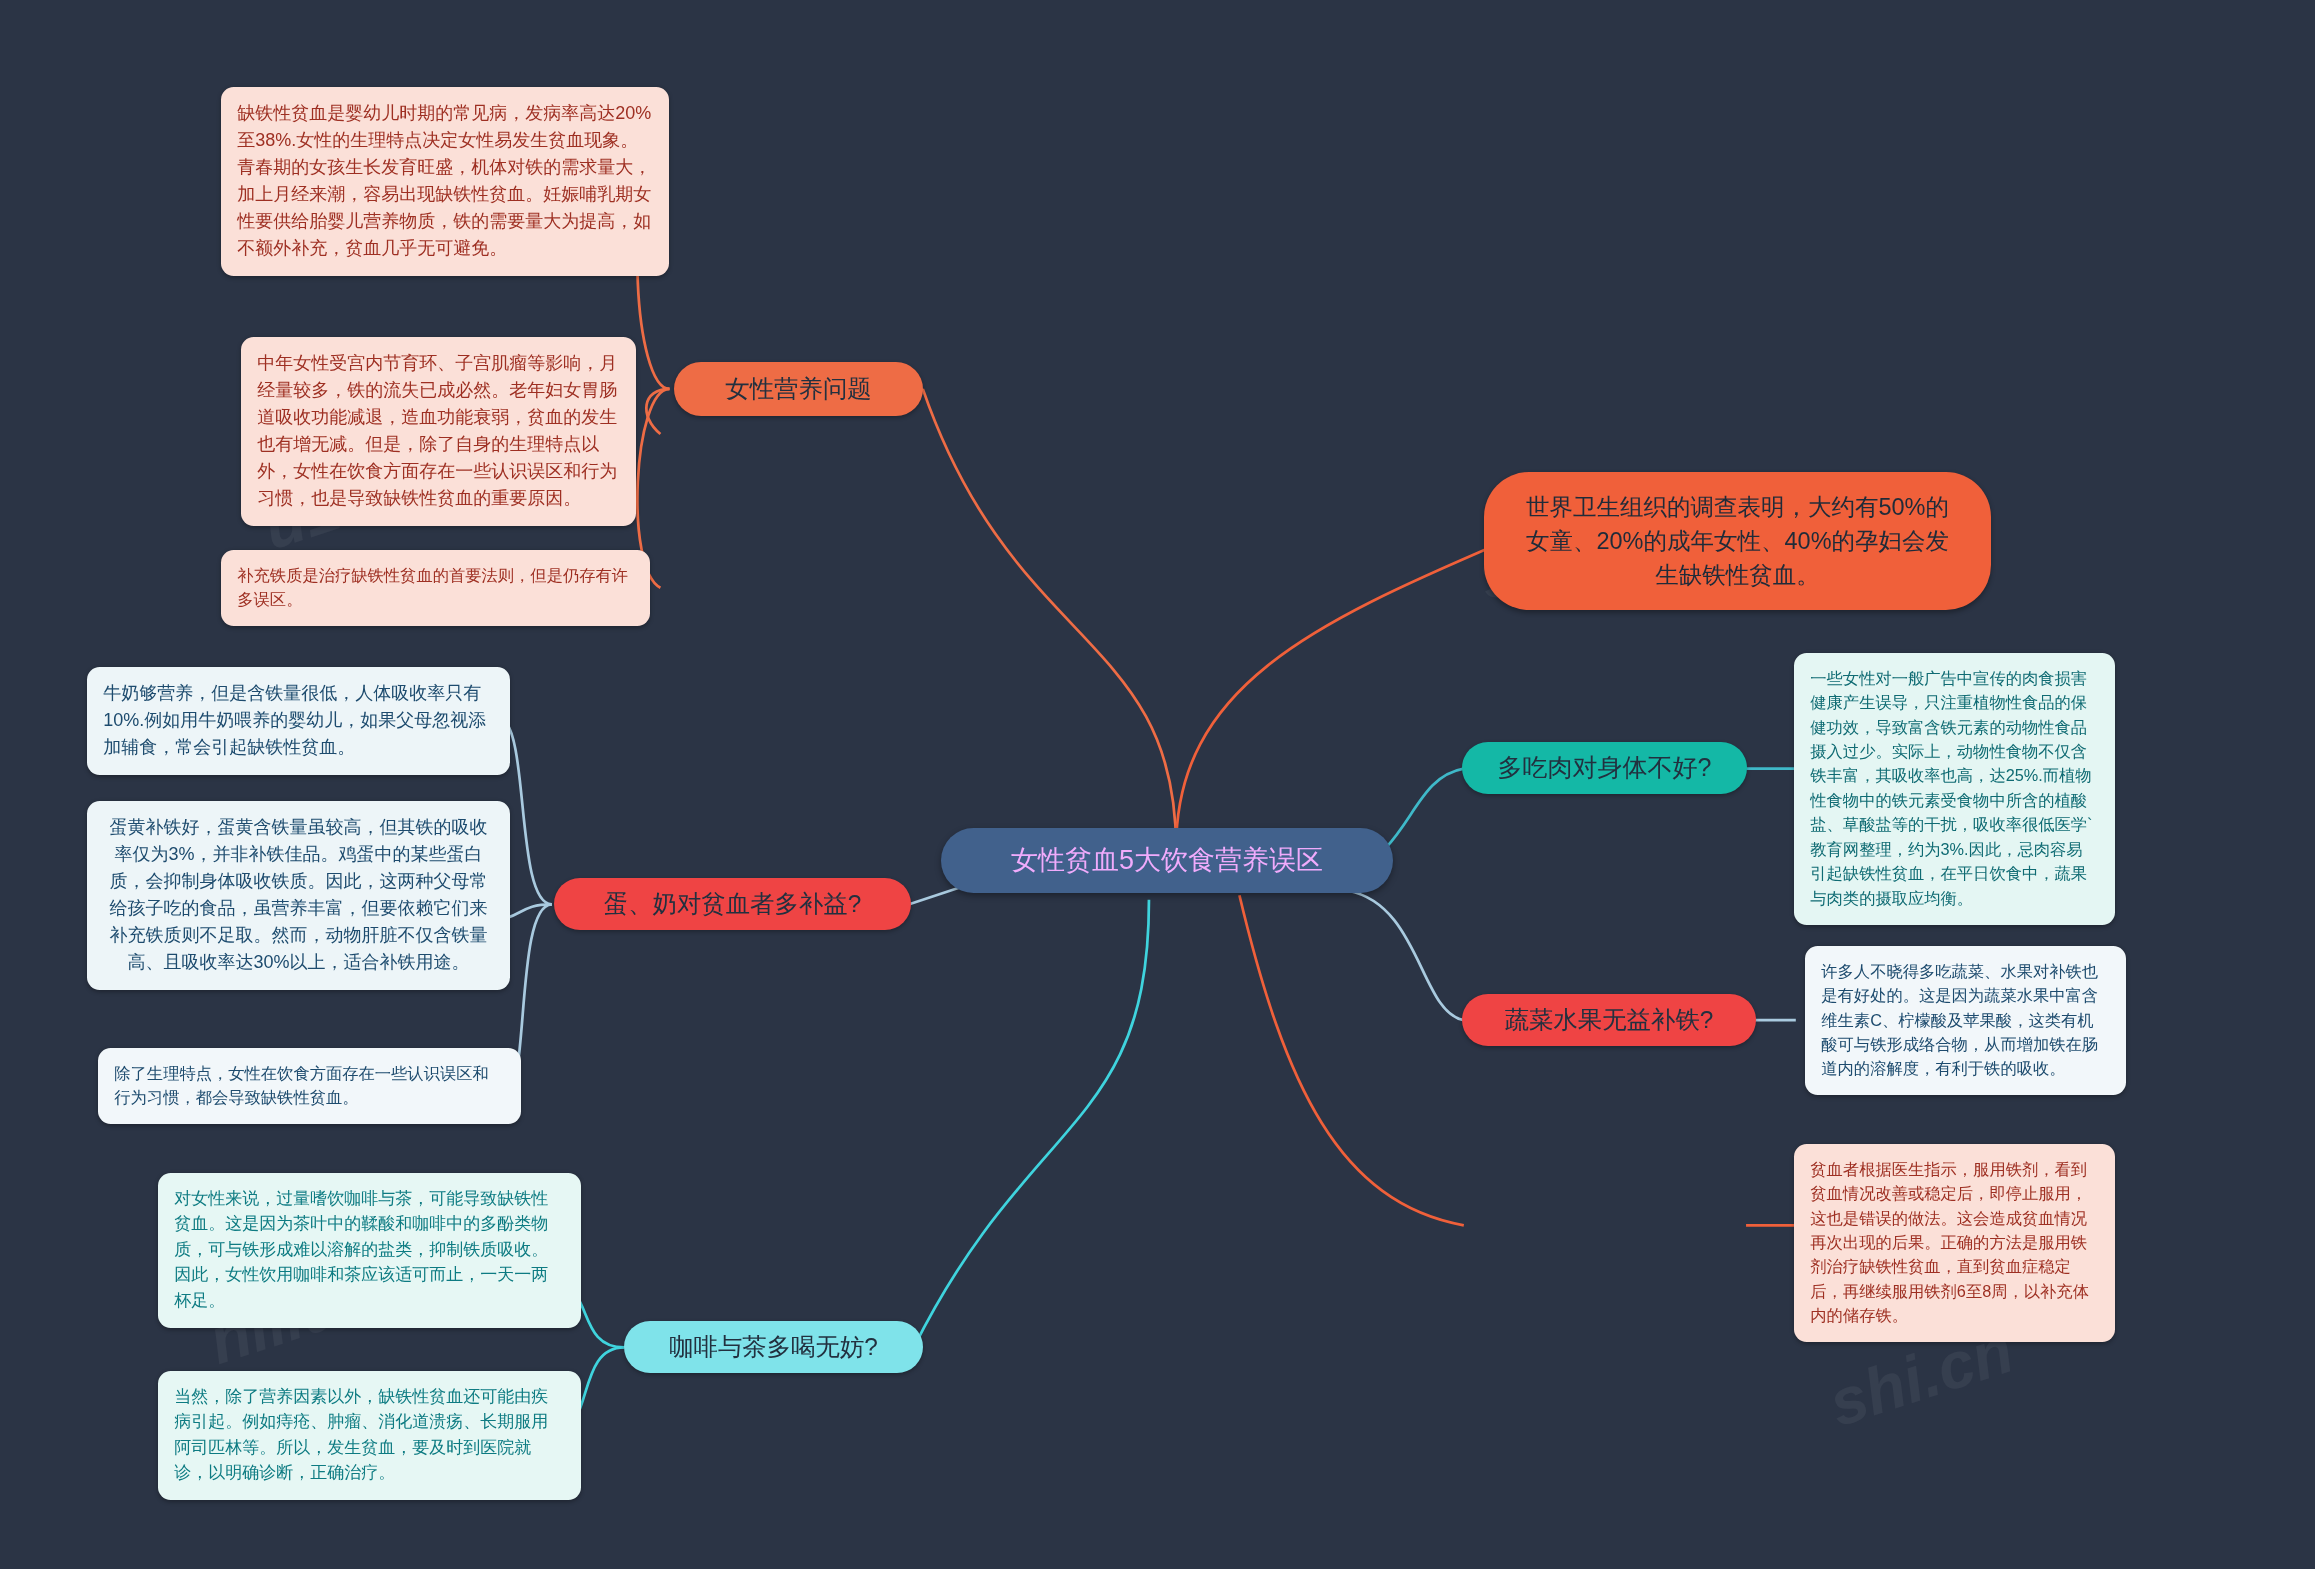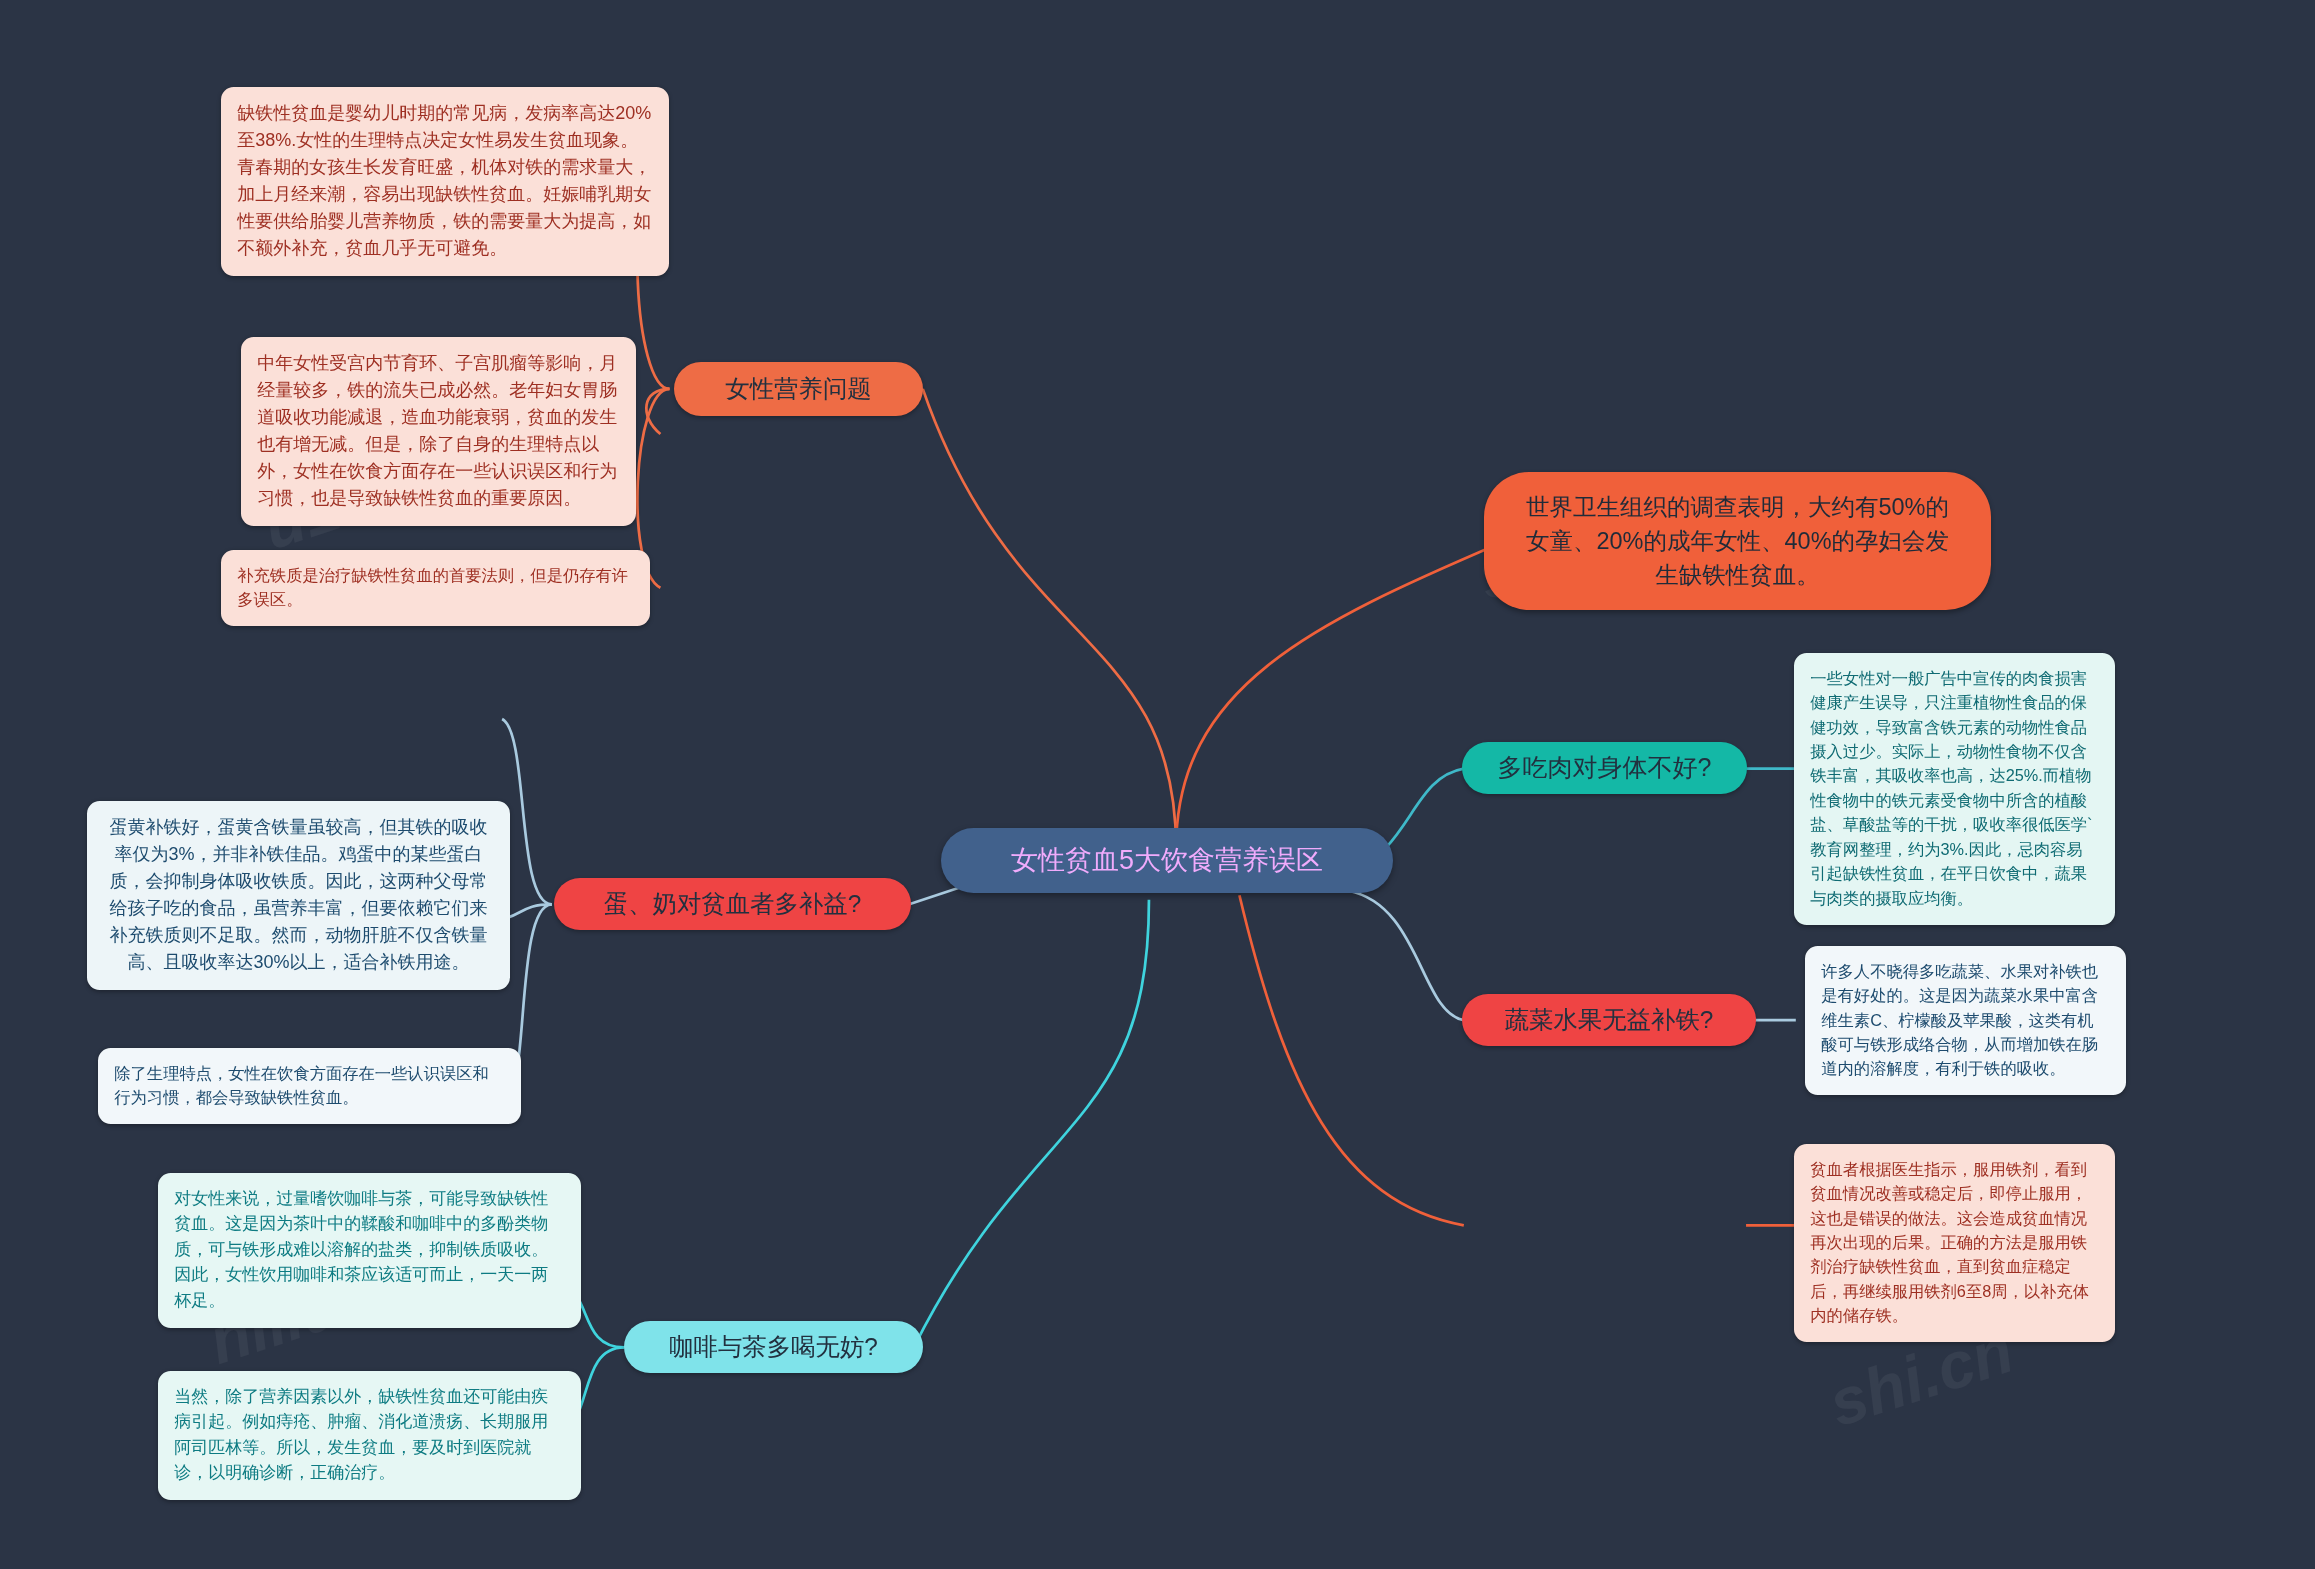--- a/index.html
+++ b/index.html
@@ -128,20 +128,21 @@
   <div class="node leaf leaf-pink" style="left:221px;top:87px;width:448px;">缺铁性贫血是婴幼儿时期的常见病，发病率高达20%至38%.女性的生理特点决定女性易发生贫血现象。青春期的女孩生长发育旺盛，机体对铁的需求量大，加上月经来潮，容易出现缺铁性贫血。妊娠哺乳期女性要供给胎婴儿营养物质，铁的需要量大为提高，如不额外补充，贫血几乎无可避免。</div>
 
   <div class="node leaf leaf-pink" style="left:221px;top:337px;width:395px;margin-left:20px;">中年女性受宫内节育环、子宫肌瘤等影响，月经量较多，铁的流失已成必然。老年妇女胃肠道吸收功能减退，造血功能衰弱，贫血的发生也有增无减。但是，除了自身的生理特点以外，女性在饮食方面存在一些认识误区和行为习惯，也是导致缺铁性贫血的重要原因。</div>
 
   <div class="node leaf leaf-pink-sm" style="left:221px;top:550px;width:429px;">补充铁质是治疗缺铁性贫血的首要法则，但是仍存有许多误区。</div>
 
   <div class="node leaf-orangebig" style="left:1484px;top:472px;width:507px;">世界卫生组织的调查表明，大约有50%的女童、20%的成年女性、40%的孕妇会发生缺铁性贫血。</div>
 
   <div class="node pill pill-blue" style="left:554px;top:878px;width:357px;height:52px;">蛋、奶对贫血者多补益?</div>
 
+  <div class="node leaf leaf-blue" style="left:87px;top:667px;width:423px;">牛奶够营养，但是含铁量很低，人体吸收率只有10%.例如用牛奶喂养的婴幼儿，如果父母忽视添加辅食，常会引起缺铁性贫血。</div>
 
   <div class="node leaf leaf-blue" style="left:87px;top:801px;width:423px;text-align:center;">蛋黄补铁好，蛋黄含铁量虽较高，但其铁的吸收率仅为3%，并非补铁佳品。鸡蛋中的某些蛋白质，会抑制身体吸收铁质。因此，这两种父母常给孩子吃的食品，虽营养丰富，但要依赖它们来补充铁质则不足取。然而，动物肝脏不仅含铁量高、且吸收率达30%以上，适合补铁用途。</div>
 
   <div class="node leaf leaf-blue-sm" style="left:87px;top:1048px;width:423px;">除了生理特点，女性在饮食方面存在一些认识误区和行为习惯，都会导致缺铁性贫血。</div>
 
   <div class="node pill pill-cyan2" style="left:624px;top:1321px;width:299px;height:52px;">咖啡与茶多喝无妨?</div>
 
   <div class="node leaf leaf-mint2" style="left:134px;top:1173px;width:423px;">对女性来说，过量嗜饮咖啡与茶，可能导致缺铁性贫血。这是因为茶叶中的鞣酸和咖啡中的多酚类物质，可与铁形成难以溶解的盐类，抑制铁质吸收。因此，女性饮用咖啡和茶应该适可而止，一天一两杯足。</div>
 
   <div class="node leaf leaf-mint2" style="left:134px;top:1371px;width:423px;">当然，除了营养因素以外，缺铁性贫血还可能由疾病引起。例如痔疮、肿瘤、消化道溃疡、长期服用阿司匹林等。所以，发生贫血，要及时到医院就诊，以明确诊断，正确治疗。</div>

